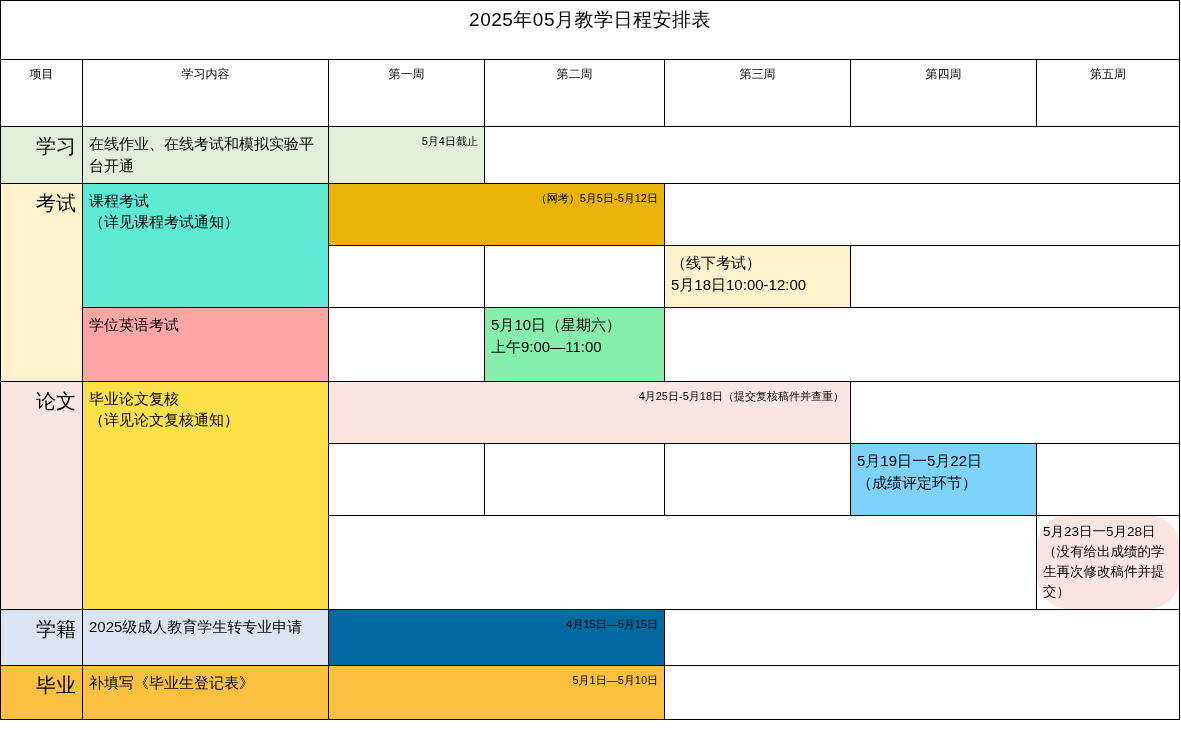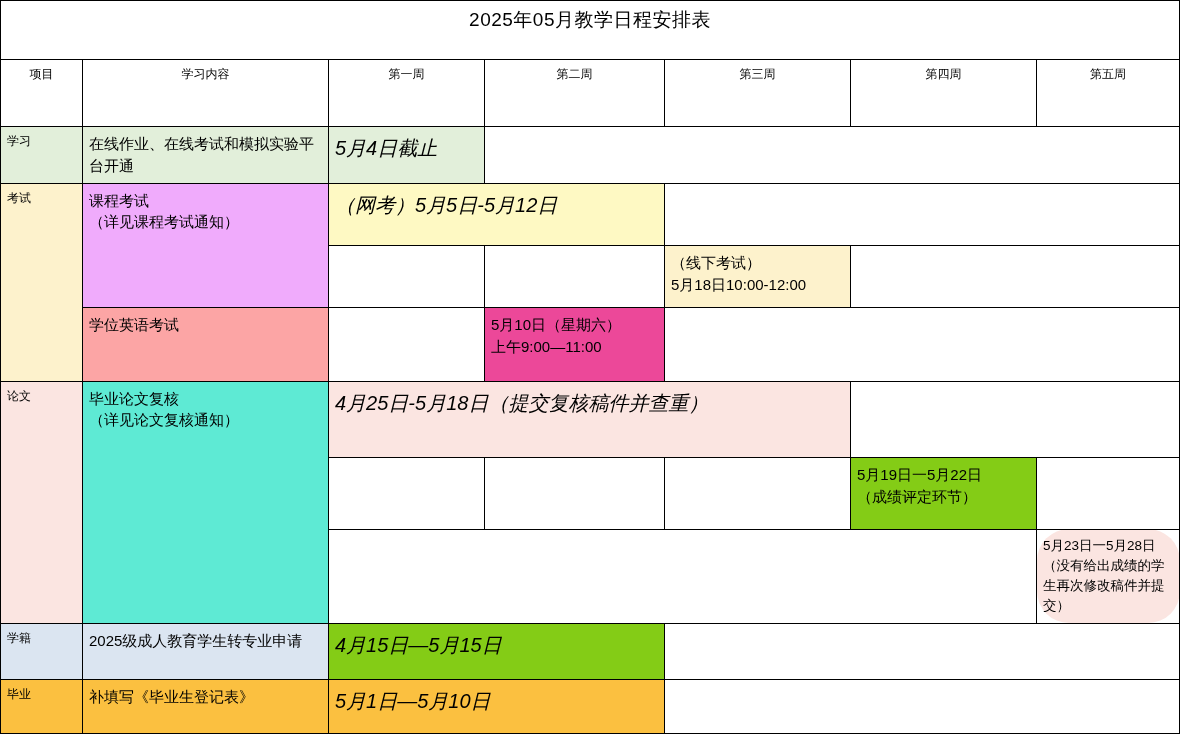--- a/index.html
+++ b/index.html
@@ -38,38 +38,37 @@
     letter-spacing: 0.5px;
   }
   .hdr {
     height: 54px;
     text-align: center;
     vertical-align: middle;
     font-size: 12px;
     font-weight: bold;
   }
   .cat {
-    text-align: left;
-    vertical-align: middle;
-    font-size: 12px;
+    text-align: right;
+    vertical-align: middle;
+    font-size: 20px;
     font-weight: bold;
   }
   .content {
     font-size: 15px;
     padding: 8px 6px 8px 8px;
     line-height: 1.45;
     vertical-align: middle;
   }
   .span-cell {
-    font-size: 20px;
-    text-align: left;
+    font-size: 11px;
+    text-align: right;
     vertical-align: middle;
     padding: 6px 8px;
     line-height: 1.5;
-    font-style: italic;
   }
   .left-cell {
     font-size: 15px;
     text-align: left;
     vertical-align: middle;
     padding: 8px 8px;
     line-height: 1.5;
   }
   .small-cell {
     font-size: 13.5px;
@@ -79,21 +78,21 @@
     line-height: 1.5;
     border-radius: 32px;
   }
   .empty { background: #ffffff; }
 
   
   .r-study { height: 56px; }
   .r-exam1 { height: 62px; margin-left: 27px; }
   .r-exam2 { height: 62px; }
   .r-exam3 { height: 74px; }
-  .r-thesis1 { height: 76px; margin-left: 8px; }
+  .r-thesis1 { height: 62px; margin-left: 8px; }
   .r-thesis2 { height: 72px; }
   .r-thesis3 { height: 90px; }
   .r-status { height: 56px; margin-top: 48px; }
   .r-grad { height: 54px; }
 
   
 </style>
 </head>
 <body>
 
@@ -126,81 +125,81 @@
 
       <tr class="r-study">
         <td class="cat" style="background:#e2efda">学习</td>
         <td class="content" style="background:#e2efda">在线作业、在线考试和模拟实验平台开通</td>
         <td class="span-cell" style="background:#e2efda">5月4日截止</td>
         <td class="empty" colspan="4"></td>
       </tr>
 
       <tr class="r-exam1">
         <td class="cat" style="background:#fdf2cc" rowspan="3">考试</td>
-        <td class="content" style="background:#f0abfc" rowspan="2">
+        <td class="content" style="background:#5eead4" rowspan="2">
           <div>课程考试</div>
           <div>（详见课程考试通知）</div>
         </td>
-        <td class="span-cell" style="background:#fef9c3" colspan="2">（网考）5月5日-5月12日</td>
+        <td class="span-cell" style="background:#eab308" colspan="2">（网考）5月5日-5月12日</td>
         <td class="empty" colspan="3"></td>
       </tr>
 
       <tr class="r-exam2">
         <td class="empty"></td>
         <td class="empty"></td>
         <td class="left-cell" style="background:#fdf2cc">
           <div>（线下考试）</div>
           <div>5月18日10:00-12:00</div>
         </td>
         <td class="empty" colspan="2"></td>
       </tr>
 
       <tr class="r-exam3">
         <td class="content" style="background:#fca5a5">学位英语考试</td>
         <td class="empty"></td>
-        <td class="left-cell" style="background:#ec4899">
+        <td class="left-cell" style="background:#86efac">
           <div>5月10日（星期六）</div>
           <div>上午9:00—11:00</div>
         </td>
         <td class="empty" colspan="3"></td>
       </tr>
 
       <tr class="r-thesis1">
         <td class="cat" style="background:#fbe5e1" rowspan="3">论文</td>
-        <td class="content" style="background:#5eead4" rowspan="3">
+        <td class="content" style="background:#fde047" rowspan="3">
           <div>毕业论文复核</div>
           <div>（详见论文复核通知）</div>
         </td>
         <td class="span-cell" style="background:#fbe5e1" colspan="3">4月25日-5月18日（提交复核稿件并查重）</td>
         <td class="empty" colspan="2"></td>
       </tr>
 
       <tr class="r-thesis2">
         <td class="empty"></td>
         <td class="empty"></td>
         <td class="empty"></td>
-        <td class="left-cell" style="background:#84cc16">
+        <td class="left-cell" style="background:#7dd3fc">
           <div>5月19日一5月22日</div>
           <div>（成绩评定环节）</div>
         </td>
         <td class="empty"></td>
       </tr>
 
       <tr class="r-thesis3">
         <td class="empty" colspan="4"></td>
         <td class="small-cell" style="background:#fbe5e1">
           <div>5月23日一5月28日</div>
           <div>（没有给出成绩的学生再次修改稿件并提交）</div>
         </td>
       </tr>
 
       <tr class="r-status">
         <td class="cat" style="background:#dbe5f1">学籍</td>
         <td class="content" style="background:#dbe5f1">2025级成人教育学生转专业申请</td>
-        <td class="span-cell" style="background:#84cc16" colspan="2">4月15日—5月15日</td>
+        <td class="span-cell" style="background:#0369a1" colspan="2">4月15日—5月15日</td>
         <td class="empty" colspan="3"></td>
       </tr>
 
       <tr class="r-grad">
         <td class="cat" style="background:#fbc040">毕业</td>
         <td class="content" style="background:#fbc040">补填写《毕业生登记表》</td>
         <td class="span-cell" style="background:#fbc040" colspan="2">5月1日—5月10日</td>
         <td class="empty" colspan="3"></td>
       </tr>
     </tbody>

